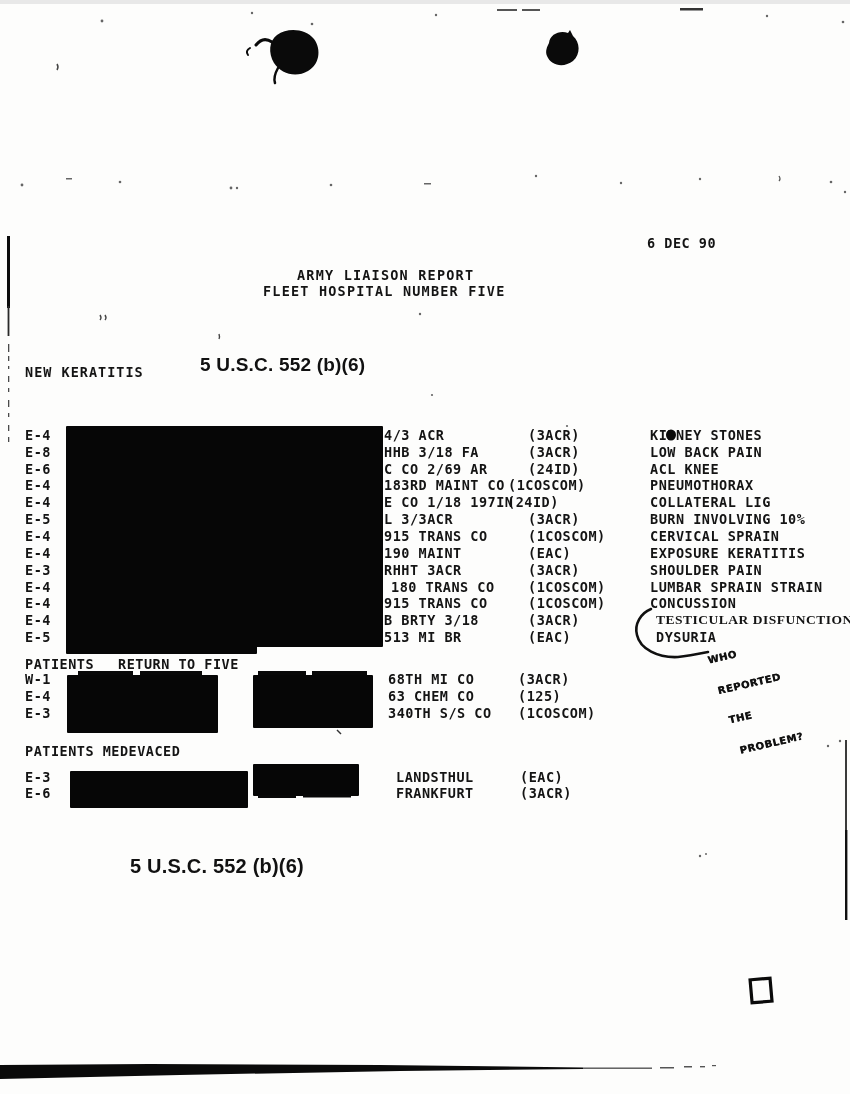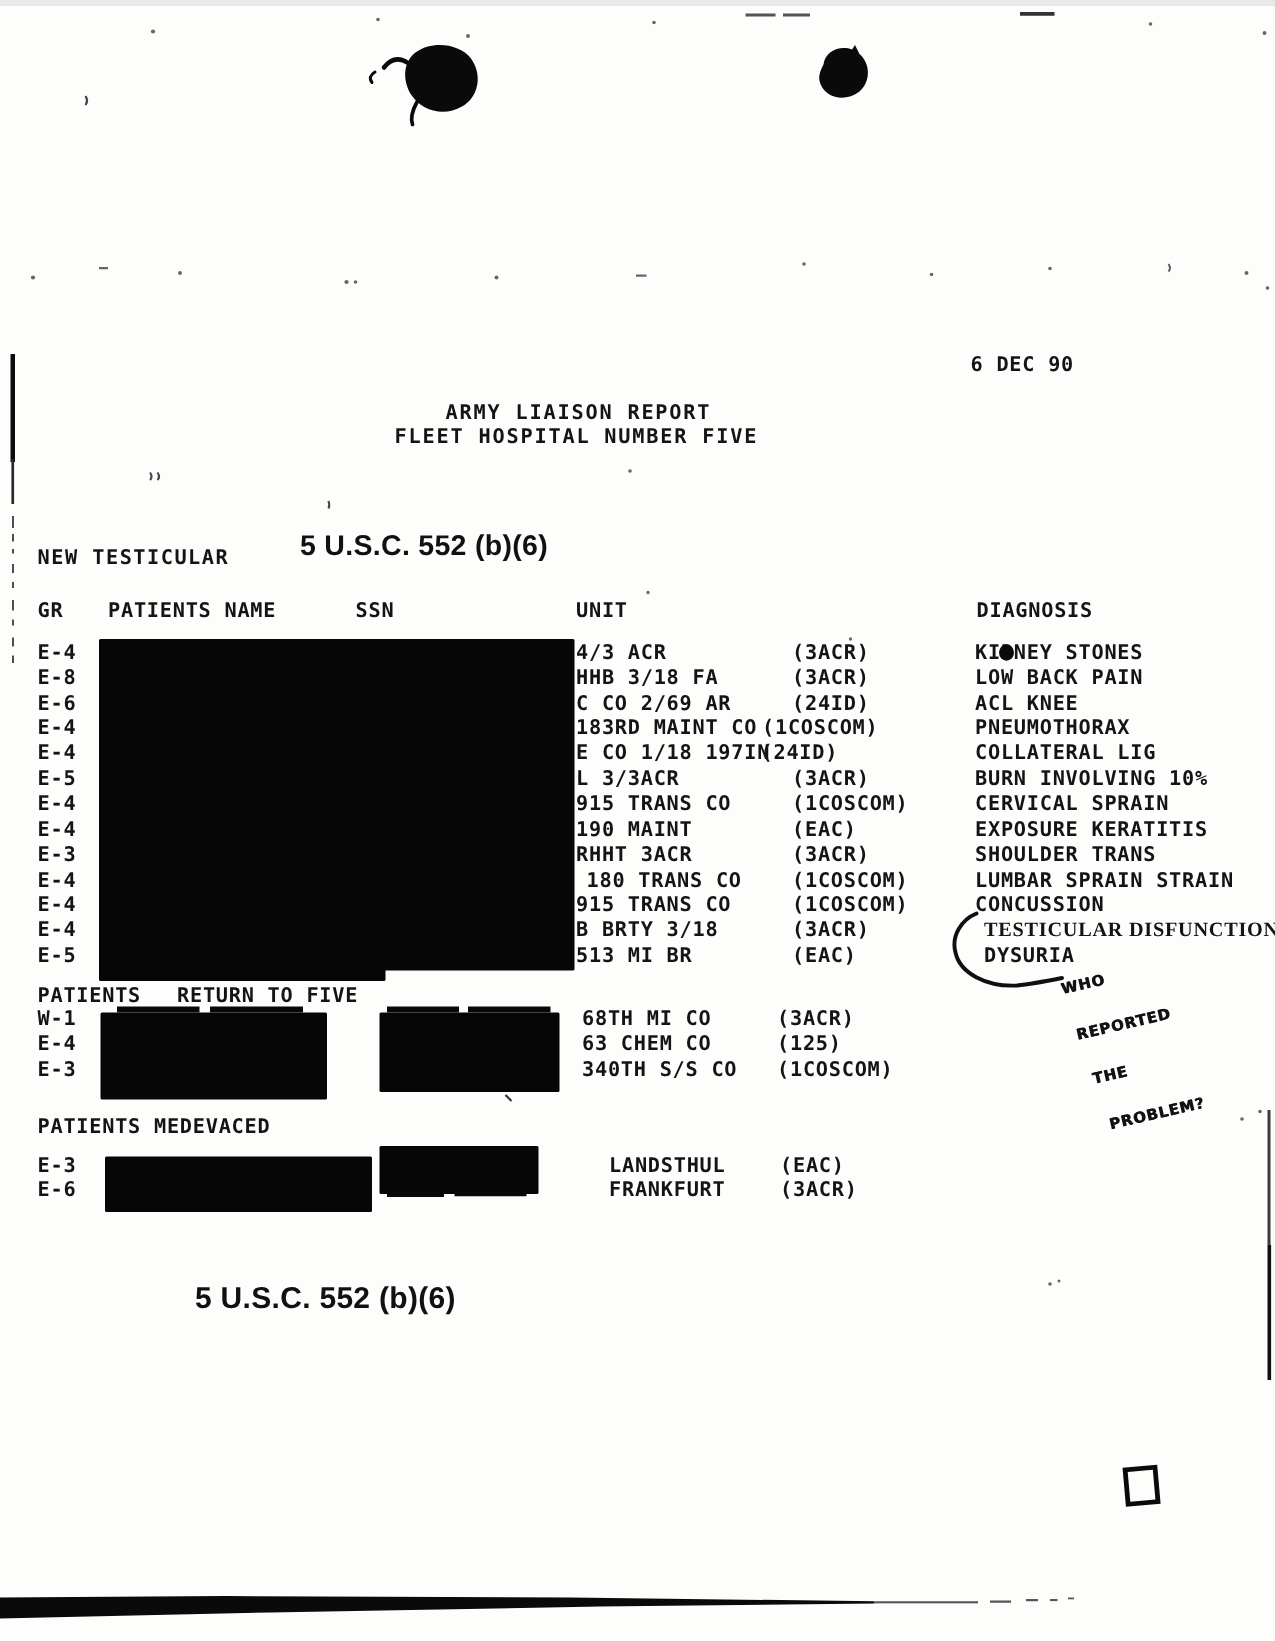--- a/index.html
+++ b/index.html
@@ -16,51 +16,44 @@
   .title{letter-spacing:1.2px;}
   .stamp{
     position:absolute;font-family:"Liberation Sans",sans-serif;
     font-weight:bold;color:#111;z-index:1;letter-spacing:0.2px;white-space:pre;
   }
   .row{position:absolute;left:0;top:0;width:850px;height:16px;z-index:1;}
   .cell{position:absolute;top:0;}
   .c-gr{left:25px;}
   .c-unit{left:384px;}  .c-org{left:528px;}  .c-diag{left:650px;}
   .c-unit2{left:388px;} .c-org2{left:518px;}
-  .c-unit3{left:406px;text-align:center;} .c-org3{left:520px;}
+  .c-unit3{left:396px;text-align:center;} .c-org3{left:520px;}
   .redact{position:absolute;background:#060606;z-index:2;border-radius:1px;}
   .marks{position:absolute;left:0;top:0;z-index:3;pointer-events:none;}
   .note{
     position:absolute;left:700px;top:632px;z-index:3;
     transform:rotate(-13deg);transform-origin:0 0;
     font-family:"DejaVu Sans",sans-serif;font-weight:bold;font-size:10px;
     letter-spacing:0.6px;color:#121212;line-height:10.5px;
     text-shadow:0.5px 0 0 #121212;white-space:pre;
   }
   .note div{height:10.5px;}
 </style>
 </head>
 <body>
 
 <div class="page">
 
   <span class="mono" style="left:647px;top:232px;">6 DEC 90</span>
   <span class="mono title" style="left:297px;top:264px;text-align:center;">ARMY LIAISON REPORT</span>
   <span class="mono title" style="left:263px;top:280px;">FLEET HOSPITAL NUMBER FIVE</span>
 
-  <span class="mono" style="left:25px;top:361px;letter-spacing:1px;">NEW TESTICULAR</span>
+  <span class="mono" style="left:25px;top:361px;letter-spacing:1px;">NEW KERATITIS</span>
   <span class="stamp" style="left:200px;top:350px;font-size:19px;">5 U.S.C. 552 (b)(6)</span>
 
-  <div class="row" style="top:396px;">
-    <span class="mono cell c-gr">GR</span>
-    <span class="mono cell" style="left:72px;">PATIENTS NAME</span>
-    <span class="mono cell" style="left:237px;">SSN</span>
-    <span class="mono cell c-unit">UNIT</span>
-    <span class="mono cell" style="left:651px;">DIAGNOSIS</span>
-  </div>
 
   <div class="row" style="top:424px;">
     <span class="mono cell c-gr">E-4</span>
     <span class="mono cell c-unit">4/3 ACR</span>
     <span class="mono cell c-org">(3ACR)</span>
     <span class="mono cell c-diag">KIDNEY STONES</span>
   </div>
   <div class="row" style="top:441px;">
     <span class="mono cell c-gr">E-8</span>
     <span class="mono cell c-unit">HHB 3/18 FA</span>
@@ -100,21 +93,21 @@
   <div class="row" style="top:542px;">
     <span class="mono cell c-gr">E-4</span>
     <span class="mono cell c-unit">190 MAINT</span>
     <span class="mono cell c-org">(EAC)</span>
     <span class="mono cell c-diag">EXPOSURE KERATITIS</span>
   </div>
   <div class="row" style="top:559px;">
     <span class="mono cell c-gr">E-3</span>
     <span class="mono cell c-unit">RHHT 3ACR</span>
     <span class="mono cell c-org">(3ACR)</span>
-    <span class="mono cell c-diag">SHOULDER TRANS</span>
+    <span class="mono cell c-diag">SHOULDER PAIN</span>
   </div>
   <div class="row" style="top:576px;">
     <span class="mono cell" style="left:25px;">E-4</span>
     <span class="mono cell" style="left:391px;">180 TRANS CO</span>
     <span class="mono cell c-org">(1COSCOM)</span>
     <span class="mono cell c-diag">LUMBAR SPRAIN STRAIN</span>
   </div>
   <div class="row" style="top:592px;">
     <span class="mono cell c-gr">E-4</span>
     <span class="mono cell c-unit">915 TRANS CO</span>

